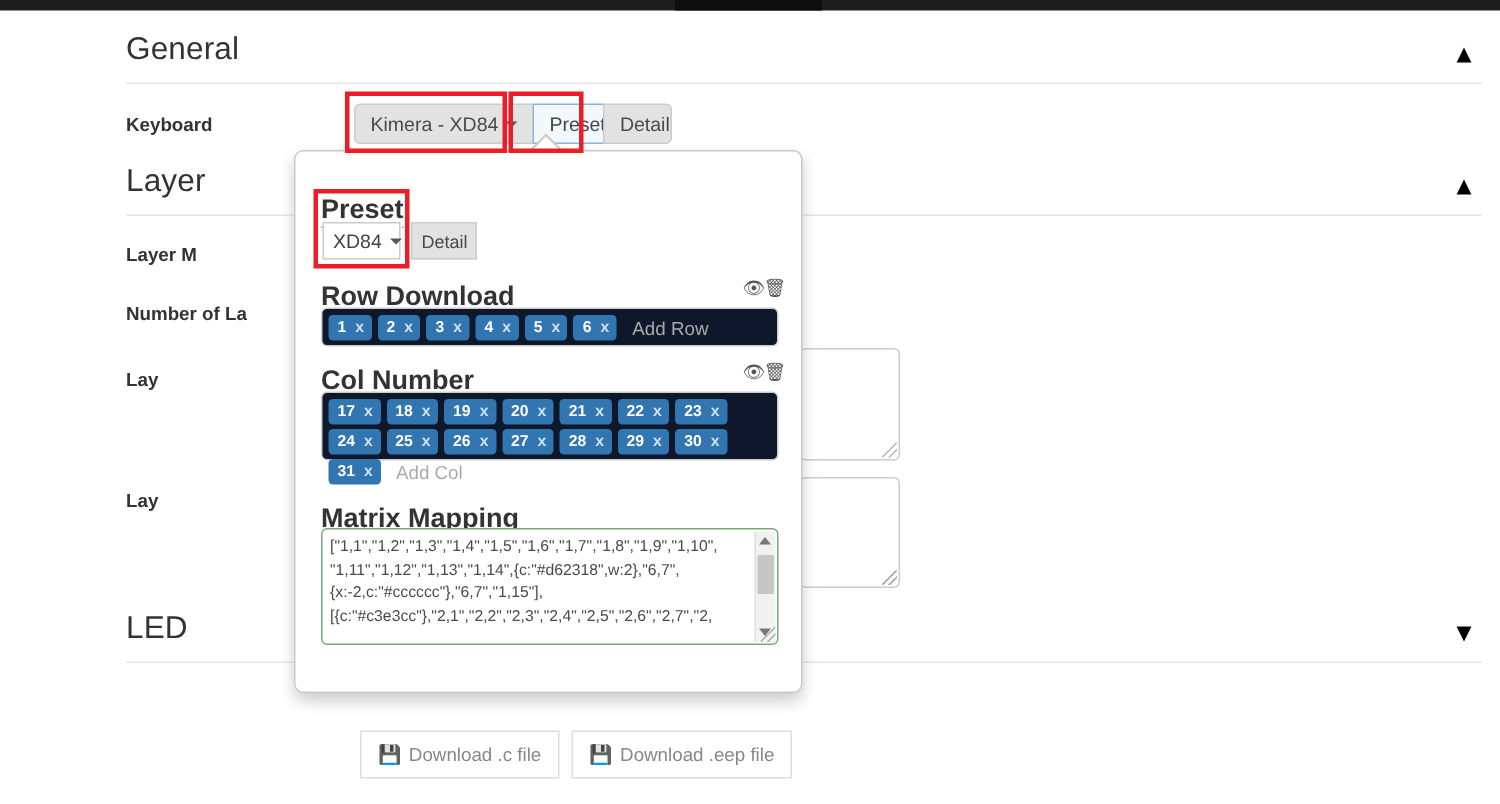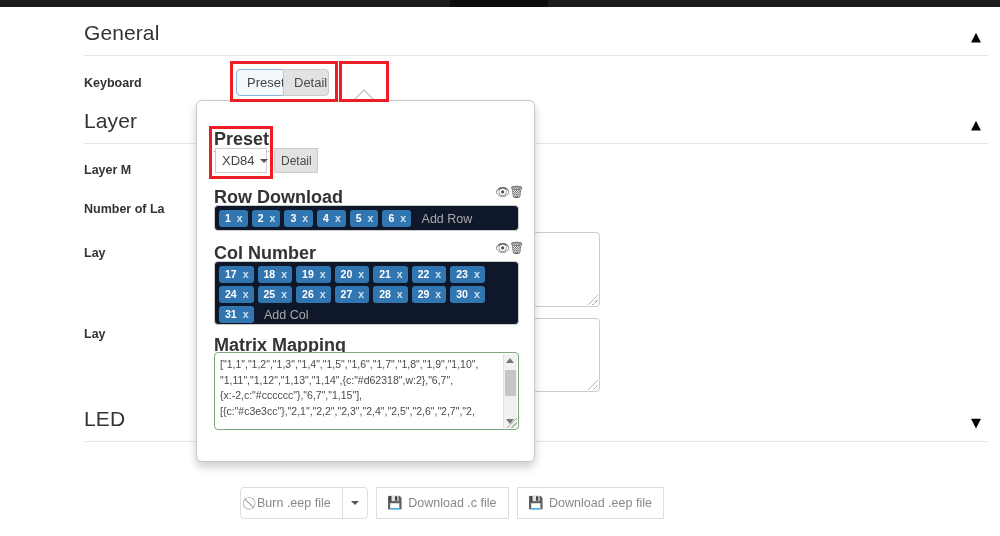--- a/index.html
+++ b/index.html
@@ -222,20 +222,23 @@
     <div class="seg" style="left:450px;width:98px;"></div>
   </div>
 
   <div class="section-title" style="left:84px; top:21px;">General</div>
   <div class="chev" style="left:971px; top:30px;">▲</div>
   <div class="hrule" style="top:55px;"></div>
 
   <div class="form-label" style="left:84px; top:76px; width:84px;">Keyboard</div>
 
   <div class="btn-group" style="left:236px; top:69px;">
+    <div class="btn gray" style="height:27px;padding-top:4px;">
+      <span>Kimera - XD84</span><span class="caret"></span>
+    </div>
     <div class="btn active-blue" style="height:27px;padding-top:4px;width:48px;">
       <span>Preset</span>
     </div>
     <div class="btn gray" style="height:27px;padding-top:4px;width:46px;">
       <span>Detail</span>
     </div>
   </div>
 
   <div class="section-title" style="left:84px; top:109px;">Layer</div>
   <div class="chev" style="left:971px; top:118px;">▲</div>
@@ -274,48 +277,40 @@
   <div class="icon-eye" style="left:495px; top:186px;">👁</div>
   <div class="icon-trash" style="left:509px; top:186px;">🗑</div>
   <div class="tags-box" style="left:214px; top:205px; width:305px; height:26px;">
     <span id="row-tags"><span class="tag"><span class="num">1</span><span class="rm">x</span></span><span class="tag"><span class="num">2</span><span class="rm">x</span></span><span class="tag"><span class="num">3</span><span class="rm">x</span></span><span class="tag"><span class="num">4</span><span class="rm">x</span></span><span class="tag"><span class="num">5</span><span class="rm">x</span></span><span class="tag"><span class="num">6</span><span class="rm">x</span></span></span>
     <span class="tag-ph">Add Row</span>
   </div>
 
   <div class="pop-label" style="left:214px; top:243px;">Col Number</div>
   <div class="icon-eye" style="left:495px; top:242px;">👁</div>
   <div class="icon-trash" style="left:509px; top:242px;">🗑</div>
-  <div class="tags-box" style="left:214px; top:261px; width:305px; height:64px;">
+  <div class="tags-box" style="left:214px; top:261px; width:305px; height:46px;">
     <span id="col-tags"><span class="tag"><span class="num">17</span><span class="rm">x</span></span><span class="tag"><span class="num">18</span><span class="rm">x</span></span><span class="tag"><span class="num">19</span><span class="rm">x</span></span><span class="tag"><span class="num">20</span><span class="rm">x</span></span><span class="tag"><span class="num">21</span><span class="rm">x</span></span><span class="tag"><span class="num">22</span><span class="rm">x</span></span><span class="tag"><span class="num">23</span><span class="rm">x</span></span><span class="tag"><span class="num">24</span><span class="rm">x</span></span><span class="tag"><span class="num">25</span><span class="rm">x</span></span><span class="tag"><span class="num">26</span><span class="rm">x</span></span><span class="tag"><span class="num">27</span><span class="rm">x</span></span><span class="tag"><span class="num">28</span><span class="rm">x</span></span><span class="tag"><span class="num">29</span><span class="rm">x</span></span><span class="tag"><span class="num">30</span><span class="rm">x</span></span><span class="tag"><span class="num">31</span><span class="rm">x</span></span></span>
     <span class="tag-ph">Add Col</span>
   </div>
 
   <div class="pop-label" style="left:214px; top:335px;">Matrix Mapping</div>
   <div class="matrix-wrap" style="left:214px; top:352px; width:305px; height:78px;">
     <div class="matrix-text">["1,1","1,2","1,3","1,4","1,5","1,6","1,7","1,8","1,9","1,10",
 "1,11","1,12","1,13","1,14",{c:"#d62318",w:2},"6,7",
 {x:-2,c:"#cccccc"},"6,7","1,15"],
 [{c:"#c3e3cc"},"2,1","2,2","2,3","2,4","2,5","2,6","2,7","2,</div>
     <div class="sbar">
       <div class="ar up"></div>
       <div class="thumb" style="top:16px; height:26px;"></div>
       <div class="ar dn"></div>
     </div>
     <div class="matrix-grip"></div>
   </div>
 
   <div class="bottombar" style="left:240px; top:487px;">
-    <div class="bb-group">
-      <div class="btn">
-        <span class="gl">⃠</span><span>Burn .eep file</span>
-      </div>
-      <div class="btn split">
-        <span class="caret" style="margin-left:0;"></span>
-      </div>
-    </div>
     <div class="btn">
       <span class="gl">💾</span><span>Download .c file</span>
     </div>
     <div class="btn">
       <span class="gl">💾</span><span>Download .eep file</span>
     </div>
   </div>
 
   <div class="annot" style="left:230px; top:61px; width:108px; height:41px;"></div>
   <div class="annot" style="left:339px; top:61px; width:50px; height:41px;"></div>

